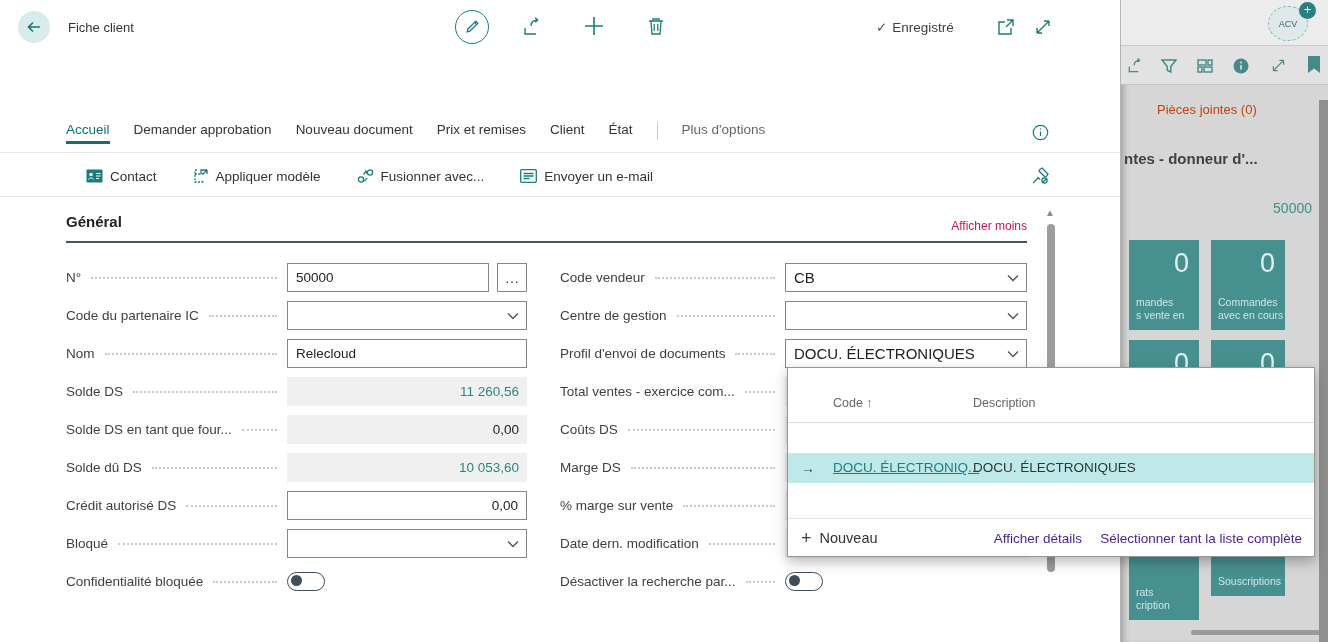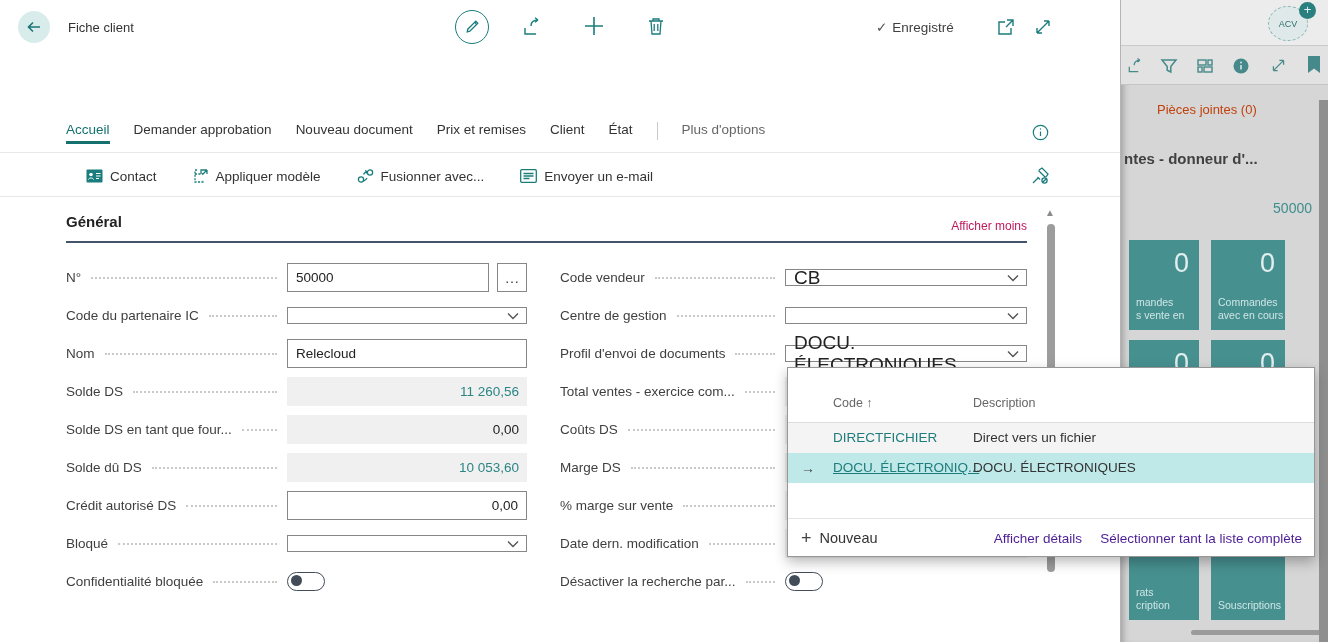--- a/index.html
+++ b/index.html
@@ -45,22 +45,22 @@
   .col.right .fbox{width:242px;}
   .fbox.narrow{width:240px;}
   .tbx{box-sizing:border-box;flex:1;height:29px;border:1px solid #878787;padding:0 8px;
     font-family:"Liberation Sans",sans-serif;font-size:13.5px;color:#222;background:#fff;outline:none;min-width:0;}
   .tbx.num{text-align:right;}
   .assist{flex:none;width:30px;height:29px;border:1px solid #878787;margin-left:8px;display:flex;
     align-items:center;justify-content:center;font-size:15px;color:#444;box-sizing:border-box;background:#fff;cursor:pointer;}
   .ro{box-sizing:border-box;width:100%;height:29px;background:#f0f0f0;line-height:29px;
     text-align:right;padding:0 8px;font-size:13.5px;color:#222;}
   .ro .lnk{color:#2b8585;cursor:pointer;}
-  .dd{box-sizing:border-box;width:100%;height:17px;border:1px solid #878787;background:#fff;display:flex;
-    align-items:center;justify-content:space-between;padding:0 7px 0 8px;font-size:19px;color:#222;cursor:pointer;}
+  .dd{box-sizing:border-box;width:100%;height:29px;border:1px solid #878787;background:#fff;display:flex;
+    align-items:center;justify-content:space-between;padding:0 7px 0 8px;font-size:15px;color:#222;cursor:pointer;}
   .tog{position:relative;width:38px;height:19px;border:1.5px solid #414d59;border-radius:10px;background:#fff;
     box-sizing:border-box;cursor:pointer;flex:none;}
   .tog::after{content:"";position:absolute;left:3px;top:2.2px;width:11px;height:11px;border-radius:50%;background:#414d59;}
 
   
   .sb-up{position:absolute;left:1045px;top:207px;font-size:10px;color:#8a8a8a;cursor:pointer;}
   .sb-thumb{position:absolute;left:1047px;top:224px;width:8px;height:348px;background:#9c9c9c;border-radius:4px;cursor:pointer;}
 
   
   #strip{position:absolute;left:1120px;top:0;width:208px;height:642px;background:#d6d6d6;overflow:hidden;
@@ -471,39 +471,35 @@
     <div class="tile" style="left:90px;top:340px;width:74px;height:90px;">
       <div class="tval">0</div>
     </div>
     <div class="tile" style="left:8px;top:518px;width:70px;height:102px;">
       <div class="tref">↻</div>
       <div class="tlab">
           <div>rats</div>
           <div>cription</div>
         </div>
     </div>
-    <div class="tile" style="left:90px;top:518px;width:74px;height:102px;">
+    <div class="tile" style="left:90px;top:518px;width:74px;height:78px;">
       <div class="tref">↻</div>
       <div class="tlab">
           <div>Souscriptions</div>
         </div>
     </div>
 
     <div class="hscroll"></div>
     <div class="bgscroll"></div>
   </div>
 
   <div id="lookup">
     <div class="lk-head">
       <span class="lk-c1">Code ↑</span>
       <span class="lk-c2">Description</span>
-    </div>
-    <div class="lk-row r0">
-      <span class="lk-c1 lk-code">DIRECTFICHIER</span>
-      <span class="lk-c2 lk-desc">Direct vers un fichier</span>
     </div>
     <div class="lk-row r1">
       <span class="lk-arrow">→</span>
       <span class="lk-c1 lk-code">DOCU. ÉLECTRONIQ...</span>
       <span class="lk-c2 lk-desc">DOCU. ÉLECTRONIQUES</span>
     </div>
     <div class="lk-sep"></div>
     <div class="lk-footer">
       <div class="lk-new">
         <span class="pl">+</span>

